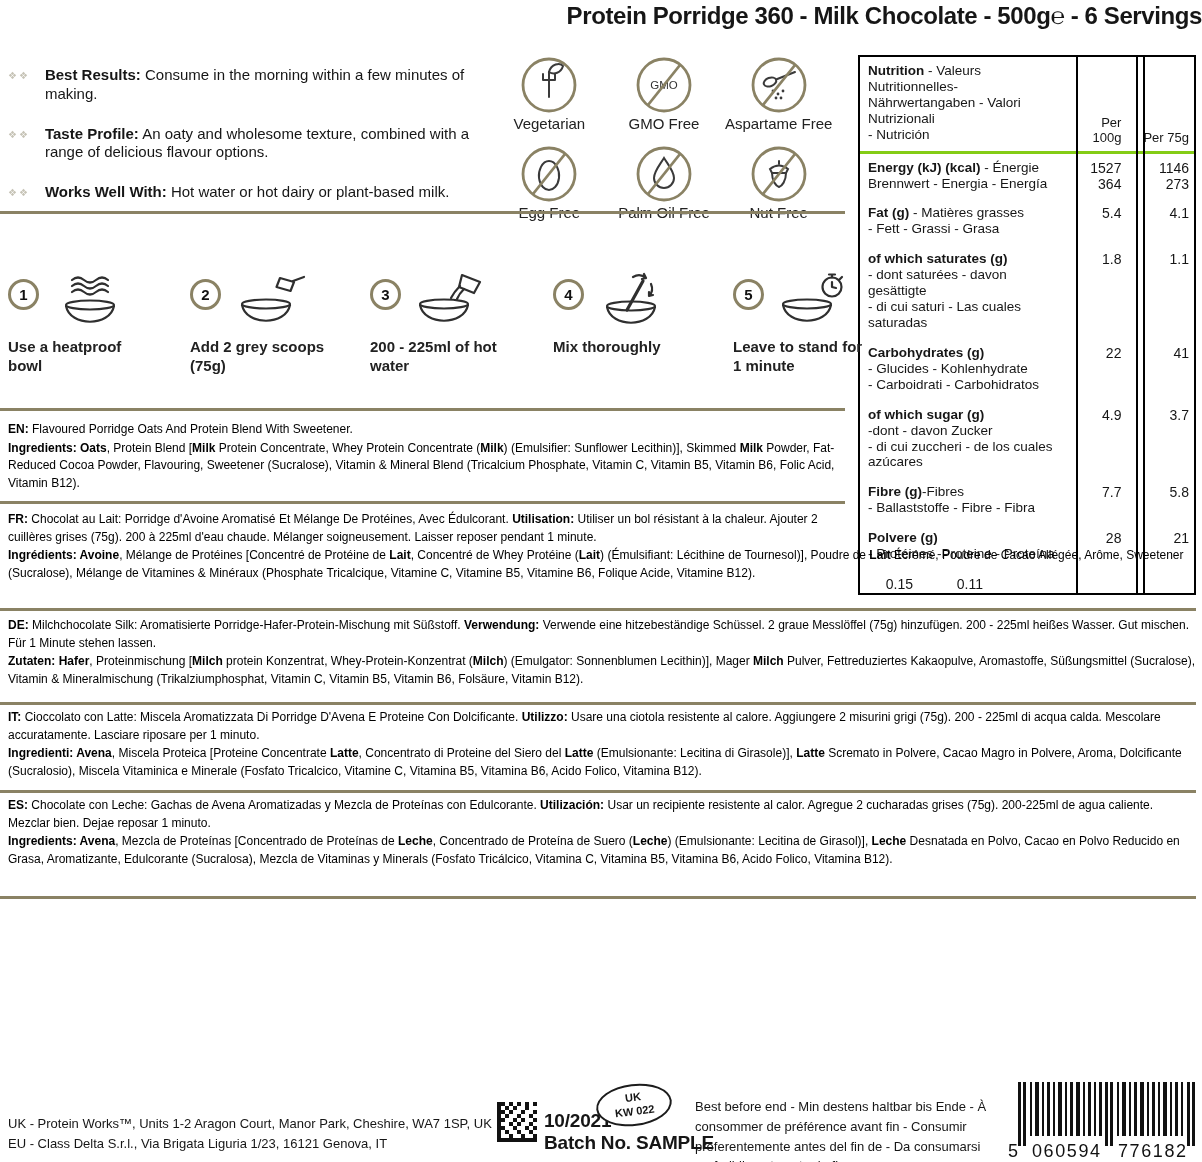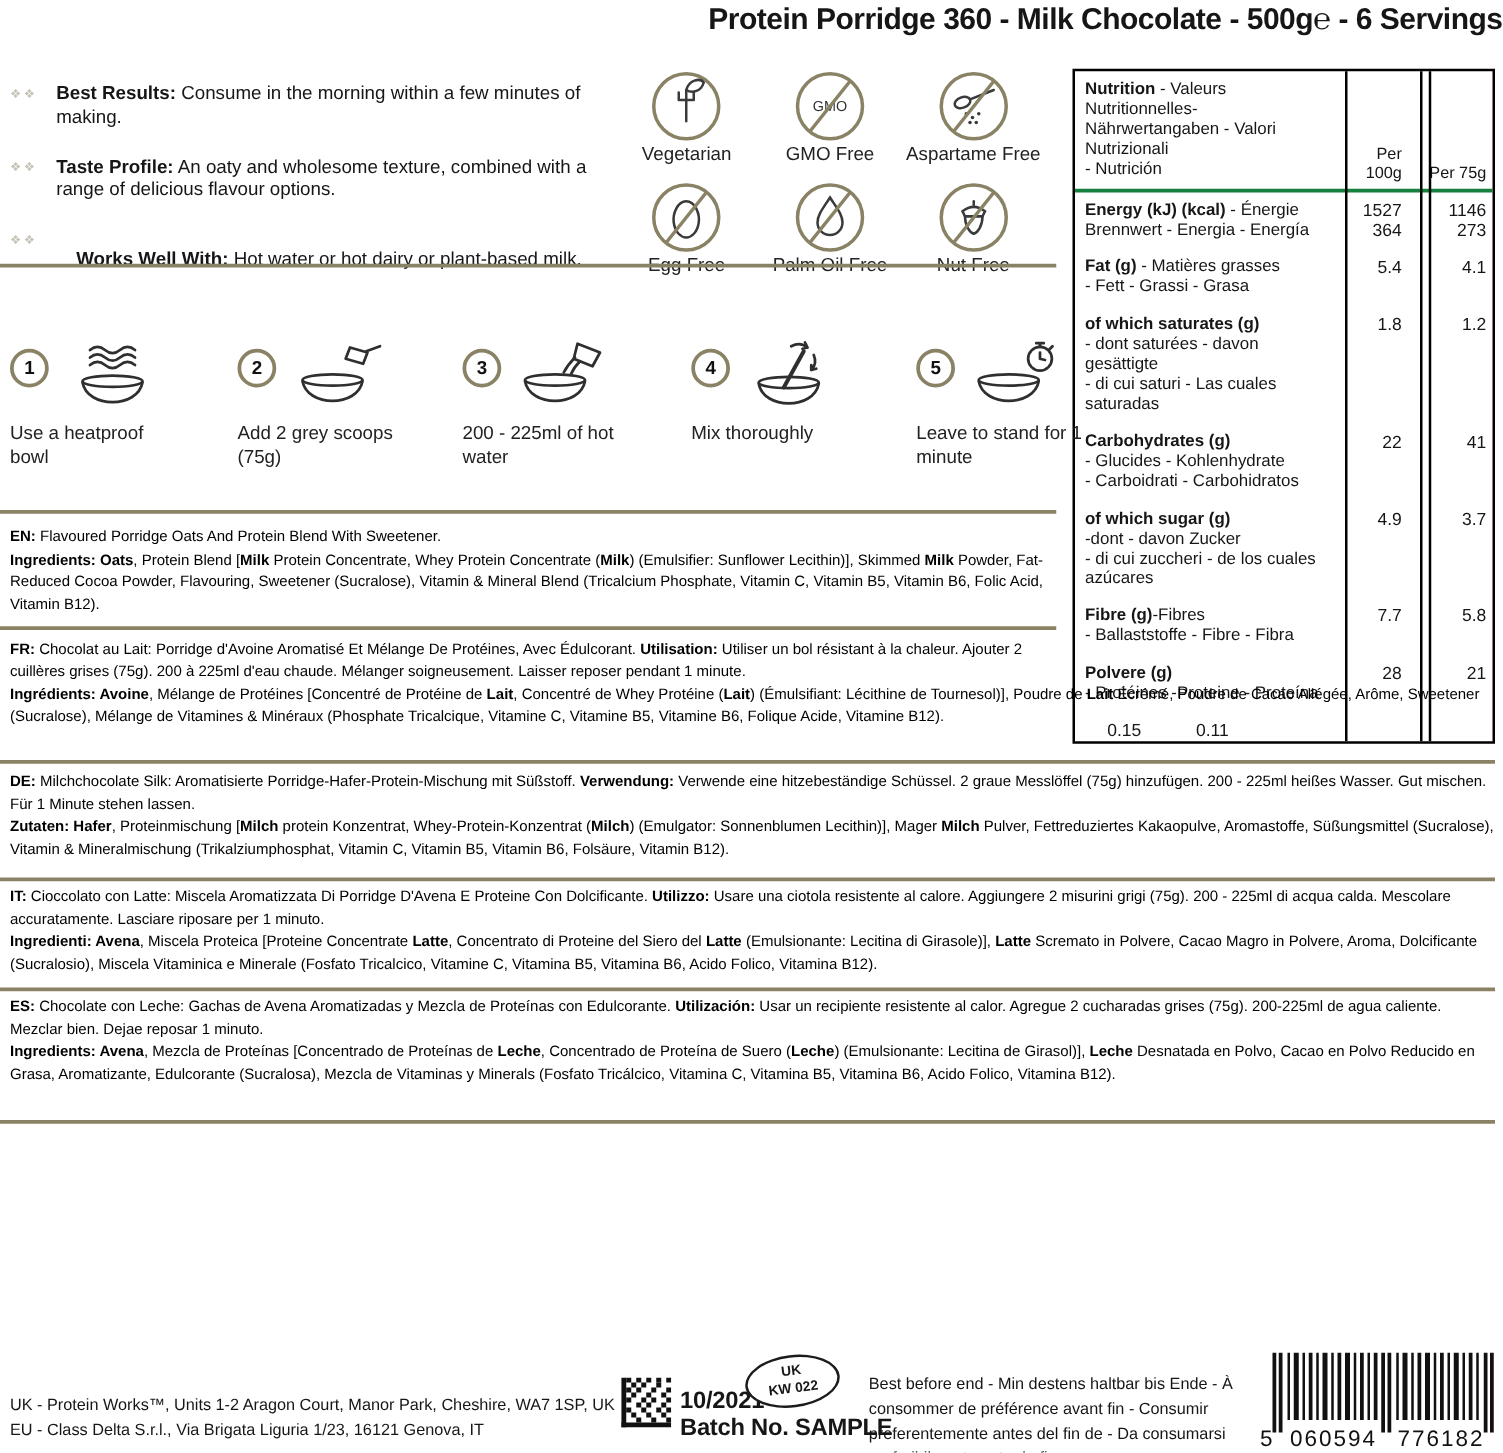--- a/index.html
+++ b/index.html
@@ -29,39 +29,39 @@
   .badges{position:absolute;left:492px;top:56px;width:344px;display:grid;
           grid-template-columns:repeat(3,1fr);row-gap:13px;justify-items:center;text-align:center;}
   .badge svg{display:block;margin:0 auto;}
   .badge-label{font-size:15px;margin-top:1px;color:#222;}
   
   .nutrition{position:absolute;left:858px;top:55px;width:338px;border:2px solid #000;
              background:#fff;font-size:13.5px;box-sizing:border-box;}
   .nt-vline{position:absolute;top:0;bottom:0;width:2px;background:#000;}
   #vl1{left:216px;} #vl2{left:276px;} #vl3{left:283px;}
   .nt-row{display:flex;}
-  .nt-header{border-bottom:3px solid #15803d;}
+  .nt-header{border-bottom:3px solid #84cc16;}
   .nt-label{width:218px;padding:6px 8px 8px 8px;box-sizing:border-box;
             white-space:pre-line;line-height:1.18;}
   .nt-v{width:58px;padding:6px 5px 0 0;box-sizing:border-box;text-align:right;
         white-space:pre-line;line-height:1.18;font-size:14px;}
   .nt-gap{width:9px;}
   .nt-v75{width:61px;}
   .nt-header .nt-v{display:flex;align-items:flex-end;justify-content:flex-end;
                    padding-bottom:5px;font-size:13px;}
   
   .steps{position:absolute;left:0;top:272px;width:900px;height:120px;}
   .step{position:absolute;top:0;}
   #step1{left:8px;} #step2{left:190px;} #step3{left:370px;} #step4{left:553px;} #step5{left:733px;}
   .step-head{display:flex;align-items:flex-start;}
   .step-num{width:25px;height:25px;border:3px solid #8a8264;border-radius:50%;flex:none;
             display:flex;align-items:center;justify-content:center;
             font-weight:bold;font-size:15px;margin-top:7px;color:#111;}
   .step-icon{margin-left:5px;}
-  .step-caption{font-size:15px;line-height:1.27;margin-top:3px;width:138px;color:#222;}
+  .step-caption{font-size:15px;line-height:1.27;margin-top:3px;width:138px;color:#222;font-weight:bold;}
   
   .lang{position:absolute;left:8px;font-size:12px;line-height:1.46;color:#000000;}
   .lang p{margin:0 0 1px 0;}
   #lang-en{top:421px;width:833px;}
   #lang-fr{top:511px;width:1188px;}
   #lang-de{top:617px;width:1188px;}
   #lang-it{top:709px;width:1188px;}
   #lang-es{top:797px;width:1188px;}
   .table-spacer{float:right;width:356px;height:28px;}
   
@@ -85,21 +85,21 @@
   <div class="info-item">
     <span class="bullet">❖❖</span>
     <p style="margin:0"><b>Best Results:</b><span> Consume in the morning within a few minutes of making.</span></p>
   </div>
   <div class="info-item">
     <span class="bullet">❖❖</span>
     <p style="margin:0"><b>Taste Profile:</b><span> An oaty and wholesome texture, combined with a range of delicious flavour options.</span></p>
   </div>
   <div class="info-item">
     <span class="bullet">❖❖</span>
-    <p style="margin:16px"><b>Works Well With:</b><span> Hot water or hot dairy or plant-based milk.</span></p>
+    <p style="margin:0"><b>Works Well With:</b><span> Hot water or hot dairy or plant-based milk.</span></p>
   </div>
 </section>
 
 <section class="badges">
   <div class="badge">
     <svg width="58" height="58" viewBox="0 0 58 58">
       <circle cx="29" cy="29" r="26" fill="none" stroke="#8a8264" stroke-width="2.8"></circle>
       <g fill="none" stroke="#3a3a3a" stroke-width="2" stroke-linecap="round">
         <path d="M23,18 v6 M29,16 v8 M35,18 v6 M23,24 h12 M29,24 v17"></path>
         <path d="M29,16 C31,8 40,6 43,10 C41,17 34,19 29,16 Z"></path>
@@ -190,21 +190,21 @@
     <div class="nt-v">5.4</div>
       <div class="nt-gap"></div>
     <div class="nt-v nt-v75">4.1</div>
   </div>
   <div class="nt-row">
     <div class="nt-label"><b>of which saturates (g)</b><span>
 - dont saturées - davon gesättigte
 - di cui saturi - Las cuales saturadas</span></div>
     <div class="nt-v">1.8</div>
       <div class="nt-gap"></div>
-    <div class="nt-v nt-v75">1.2</div>
+    <div class="nt-v nt-v75">1.1</div>
   </div>
   <div class="nt-row">
     <div class="nt-label"><b>Carbohydrates (g)</b><span>
 - Glucides - Kohlenhydrate
 - Carboidrati - Carbohidratos</span></div>
     <div class="nt-v">22</div>
       <div class="nt-gap"></div>
     <div class="nt-v nt-v75">41</div>
   </div>
   <div class="nt-row">

